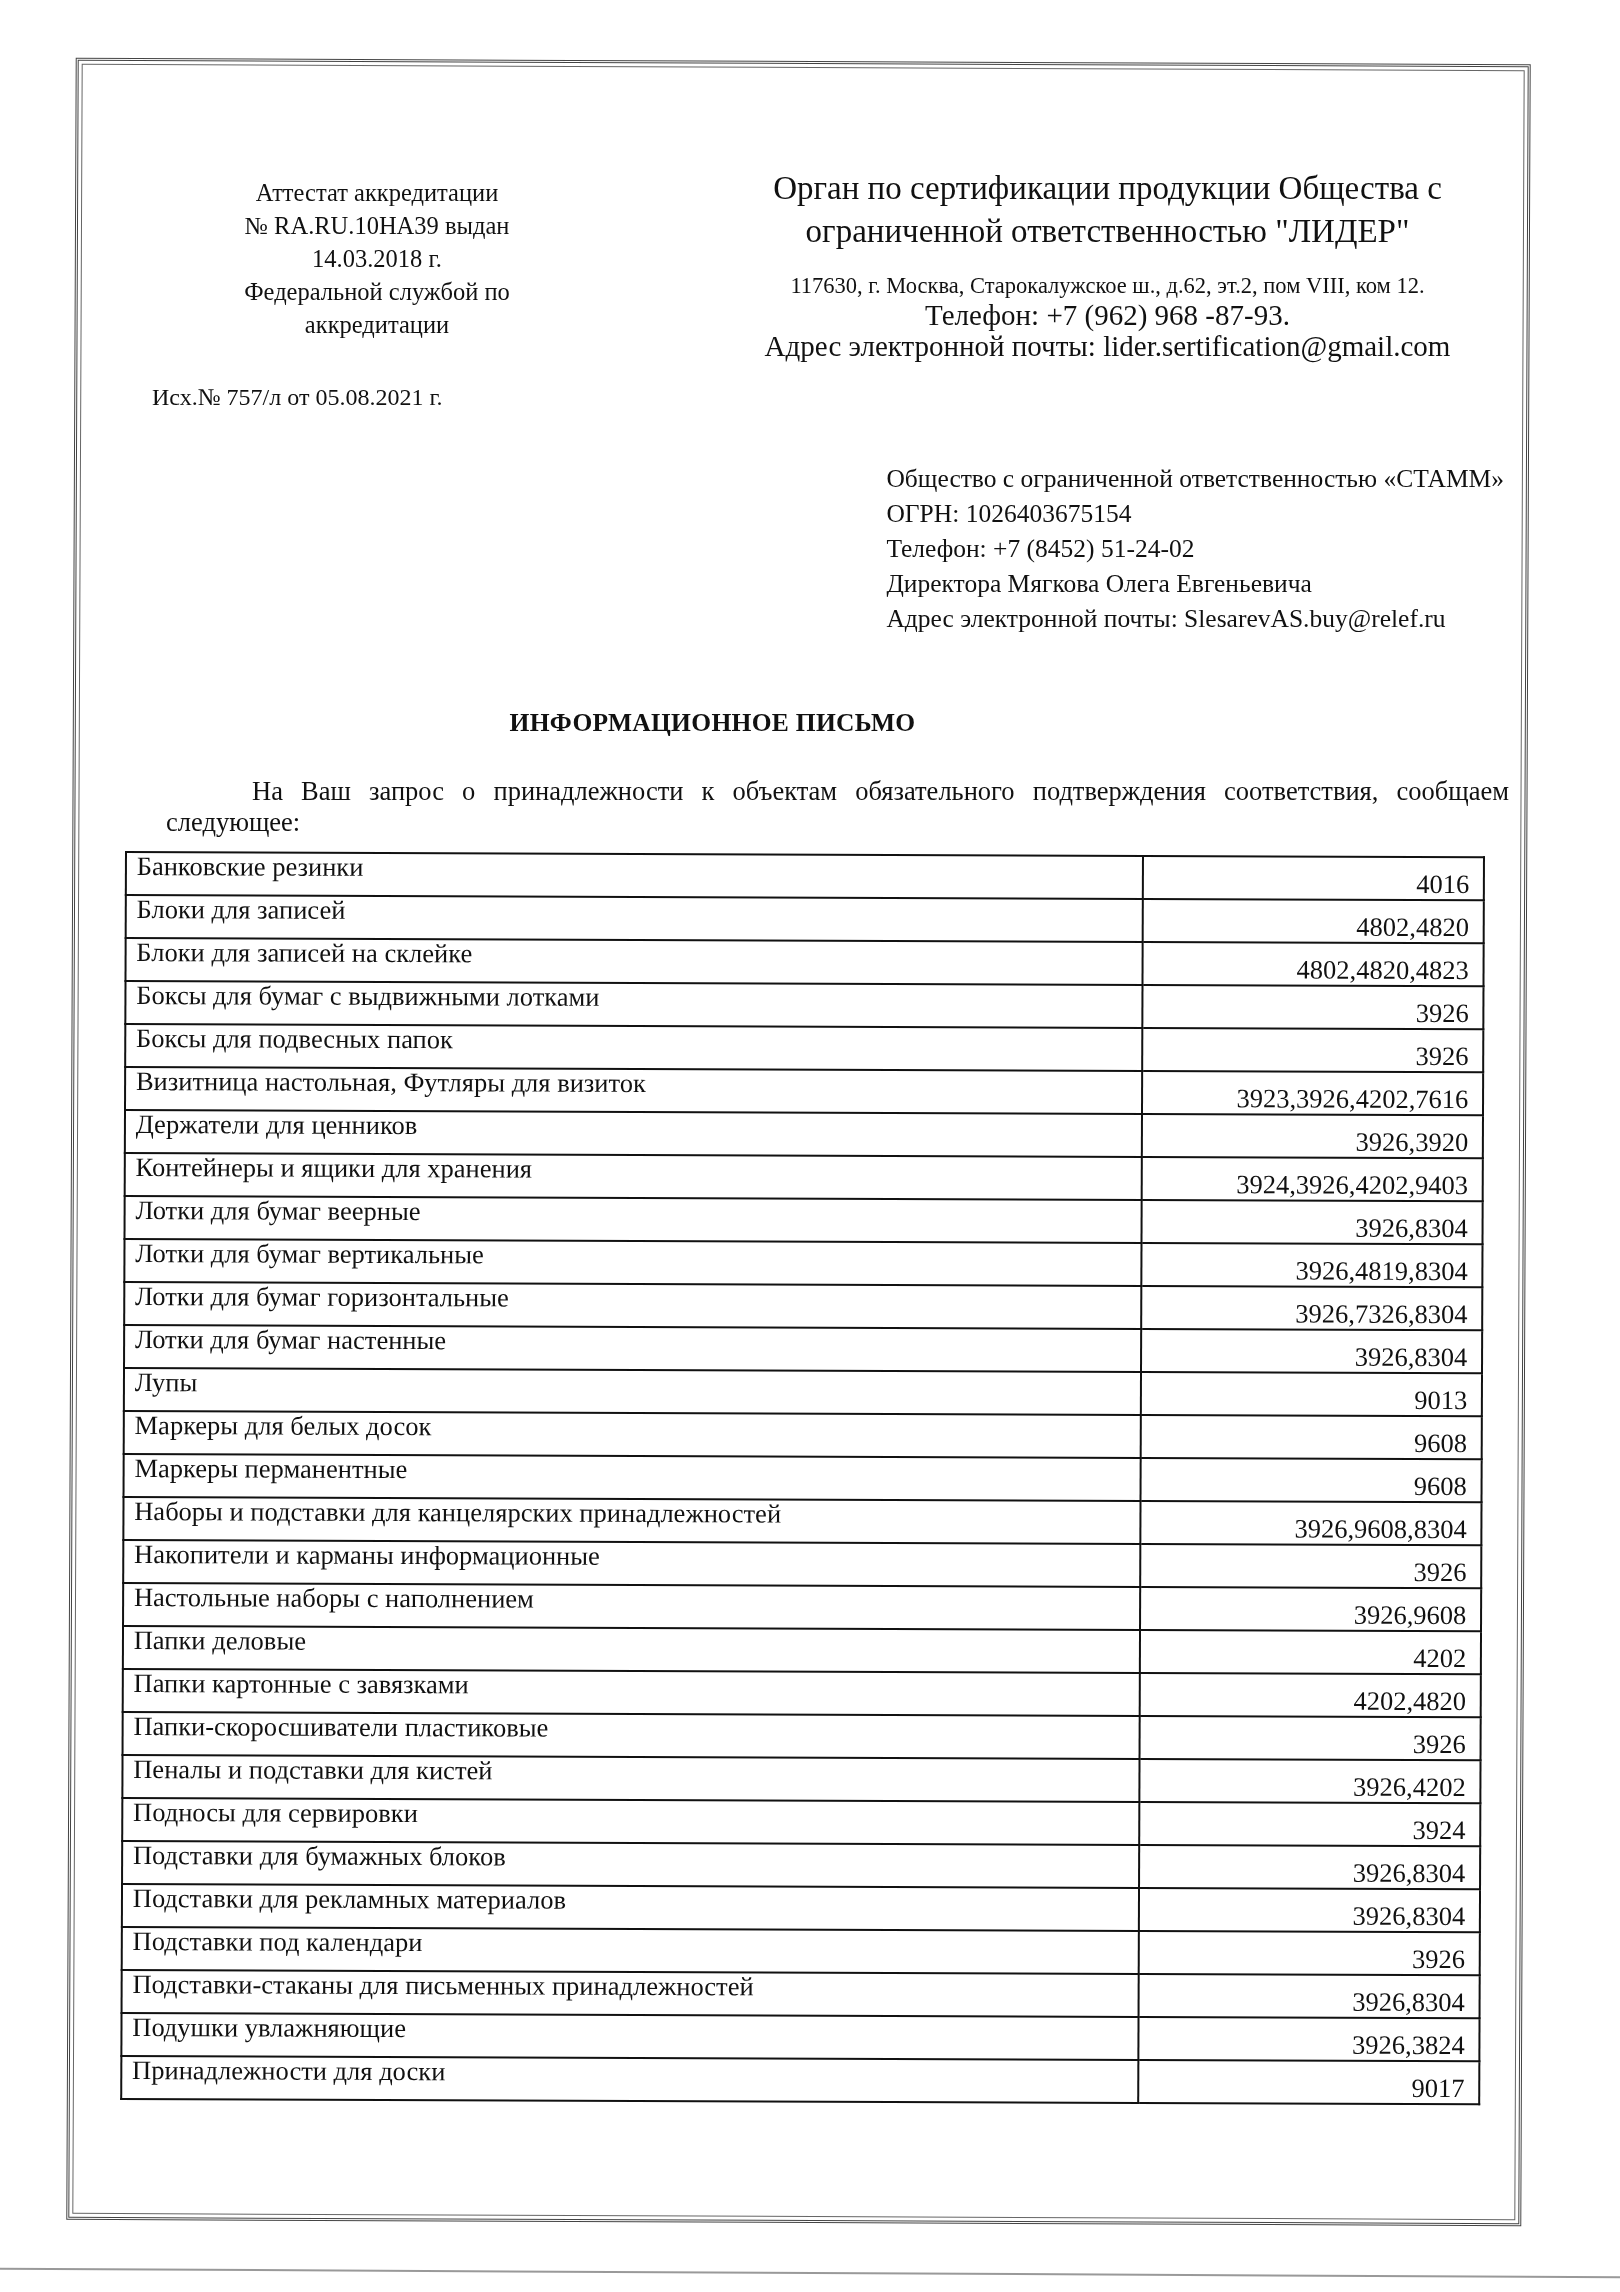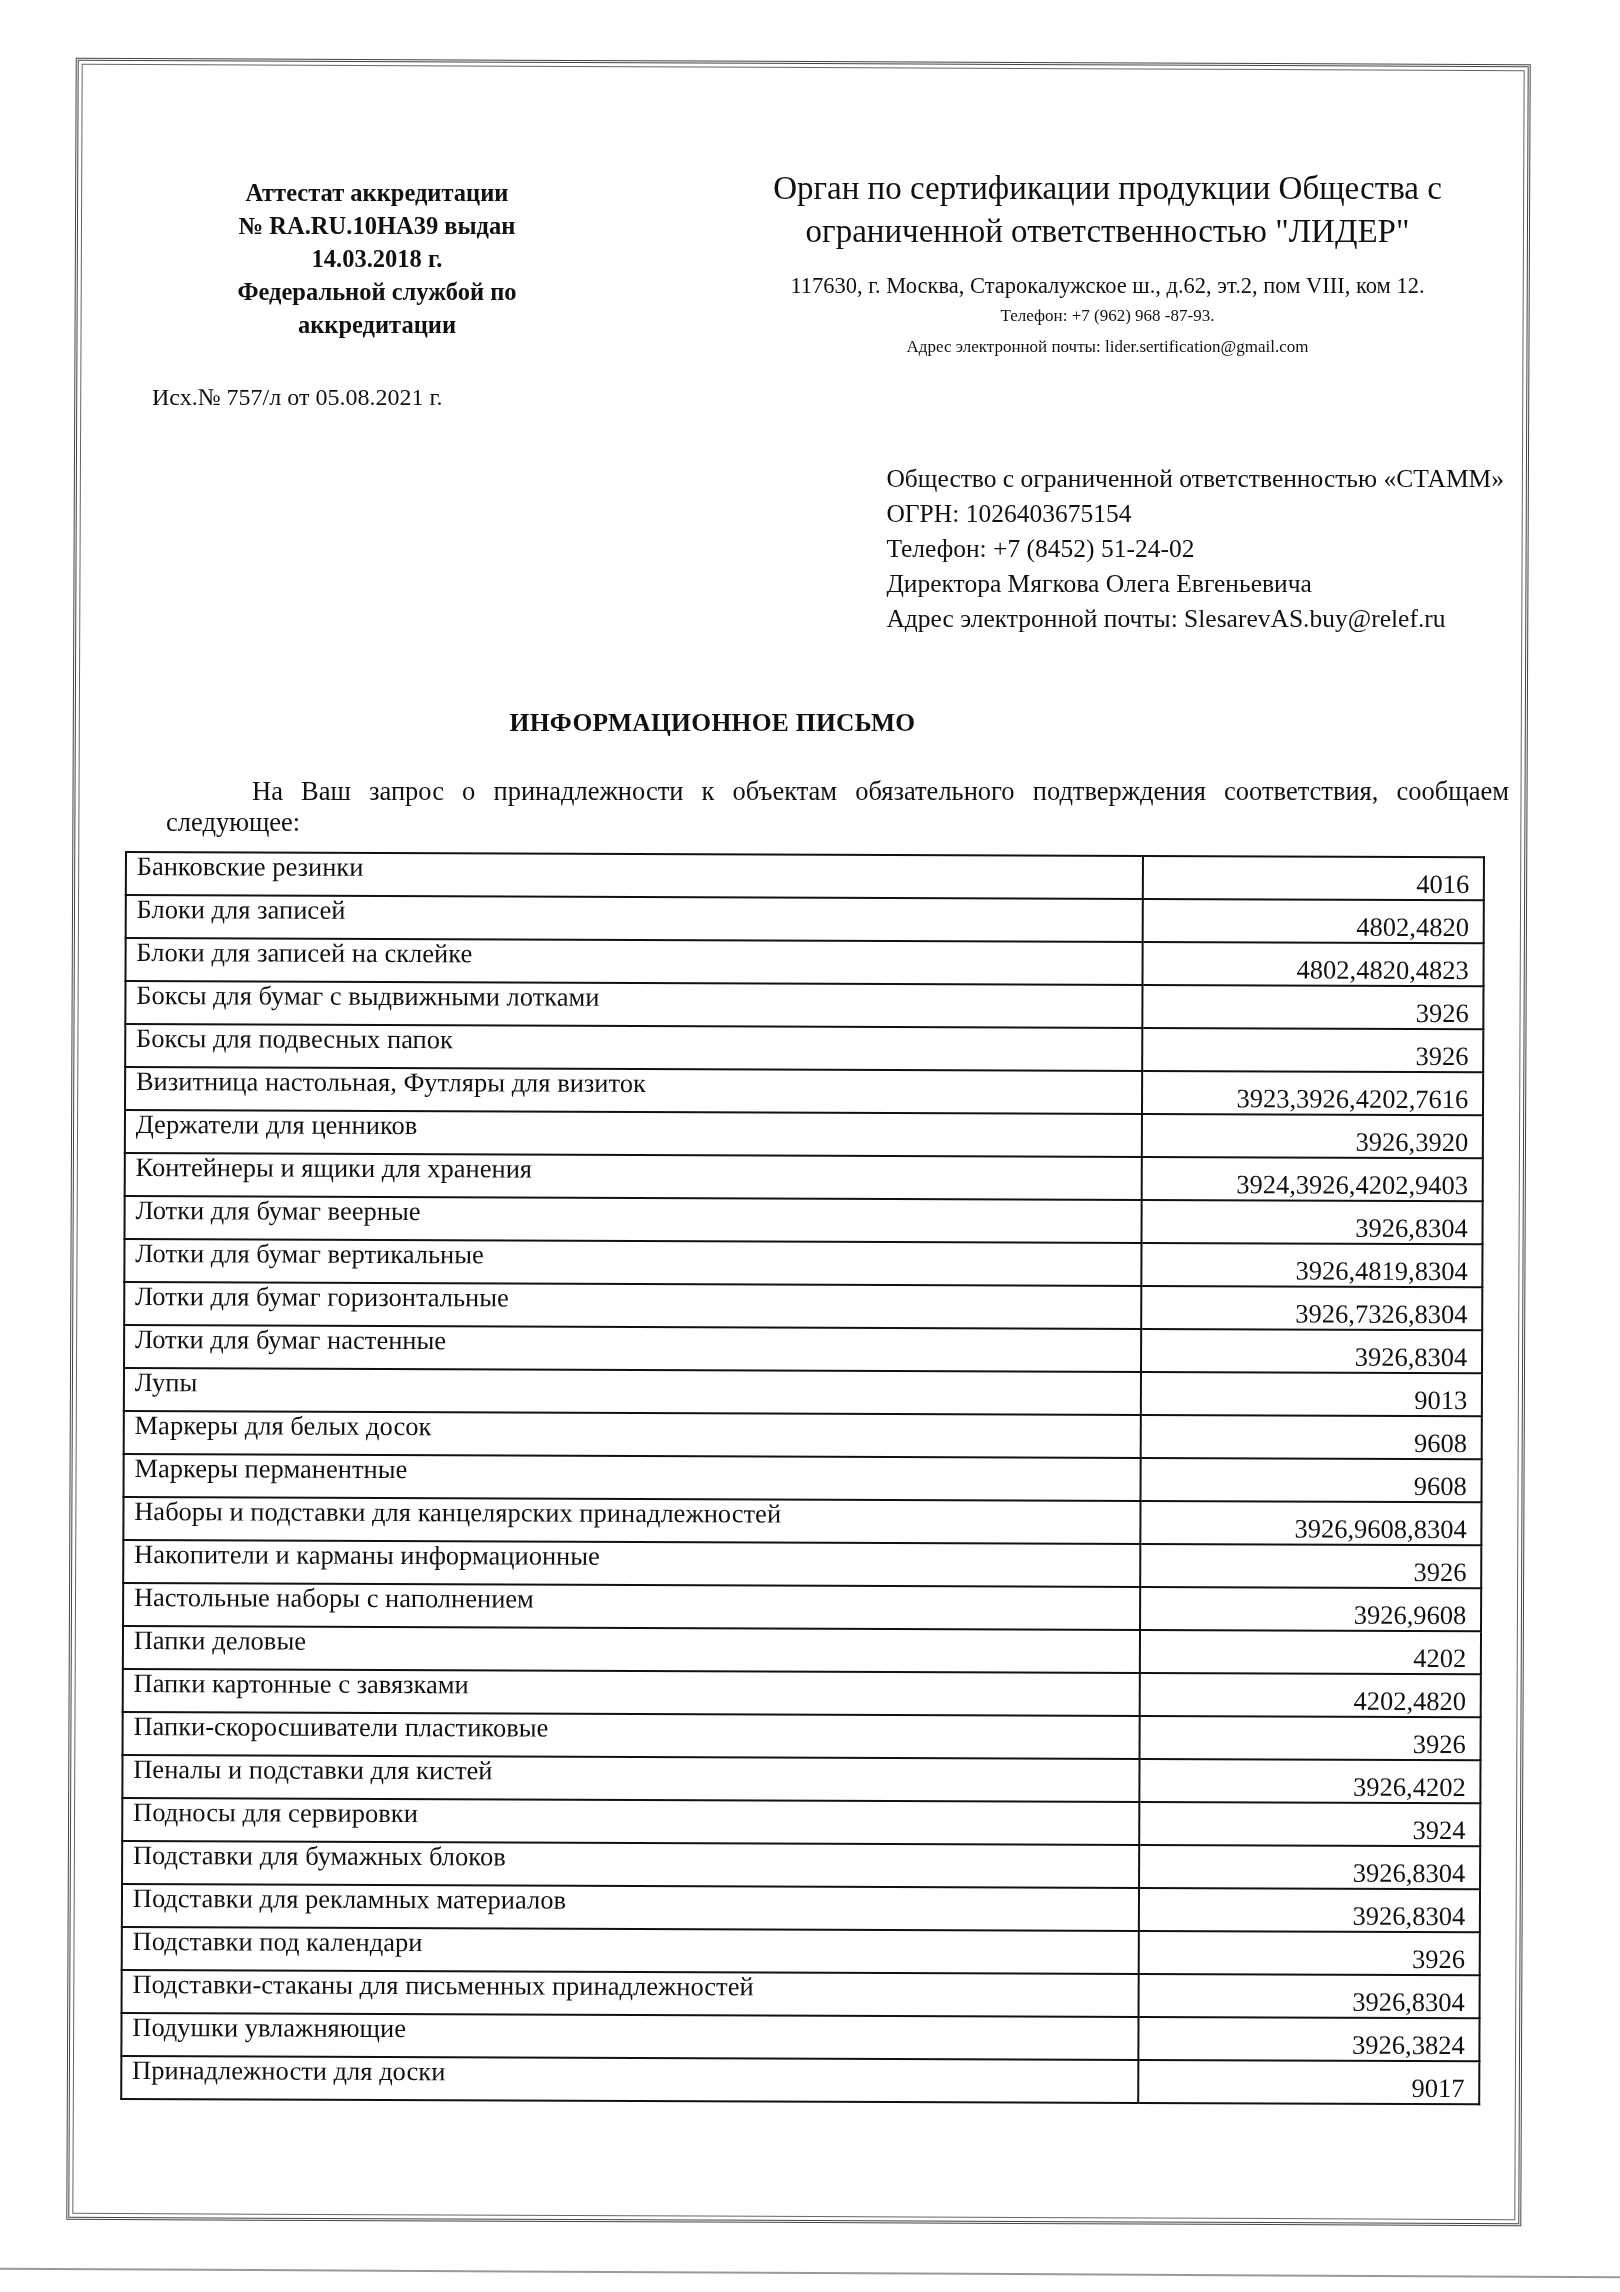--- a/index.html
+++ b/index.html
@@ -4,27 +4,27 @@
 <style>
   html, body { margin: 0; padding: 0; background: #ffffff; }
   body { width: 1620px; height: 2293px; position: relative; overflow: hidden;
          font-family: "Liberation Serif", "DejaVu Serif", serif; color: #111; }
   .frame { position: absolute; left: 71px; top: 61px; width: 1455px; height: 2162px;
            border: 3.9px double #444; box-sizing: border-box; transform: rotate(0.25deg); }
   .frame-inner { position: absolute; inset: 2.9px; border: 1px solid #666; }
   .bottom-line { position: absolute; left: 0; top: 2272px; width: 1620px; height: 2px; background: #999; transform: rotate(0.3deg); }
 
   .left-block { position: absolute; left: 176px; top: 176px; width: 402px; text-align: center;
-                font-size: 24.5px; line-height: 33px; font-weight: bold; }
+                font-size: 24.5px; line-height: 33px; }
   .outgoing { position: absolute; left: 152px; top: 384px; font-size: 24px; }
 
   .org-block { position: absolute; left: 676px; top: 167px; width: 863px; text-align: center; }
   .org-name { font-size: 33px; line-height: 43px; }
   .org-addr { font-size: 22.5px; line-height: 29px; margin-top: 18px; }
-  .org-phone, .org-email { font-size: 17px; line-height: 31px; text-align: center; }
+  .org-phone, .org-email { font-size: 29px; line-height: 31px; text-align: center; }
 
   .recipient { position: absolute; right: 116px; top: 461px; text-align: left; font-size: 25.5px; line-height: 35px; }
 
   .doc-title { position: absolute; left: 0; width: 1425px; top: 708px; text-align: center;
                font-weight: bold; font-size: 25.5px; letter-spacing: 0.3px; }
 
   .intro { position: absolute; left: 162px; top: 776px; width: 1343px; font-size: 26.5px; line-height: 31px;
            text-align: justify; text-indent: 86px; margin-left: -86px; padding-left: 90px; box-sizing: content-box; }
 
   table.codes { position: absolute; left: 125px; top: 851px; width: 1360px; border-collapse: collapse;

